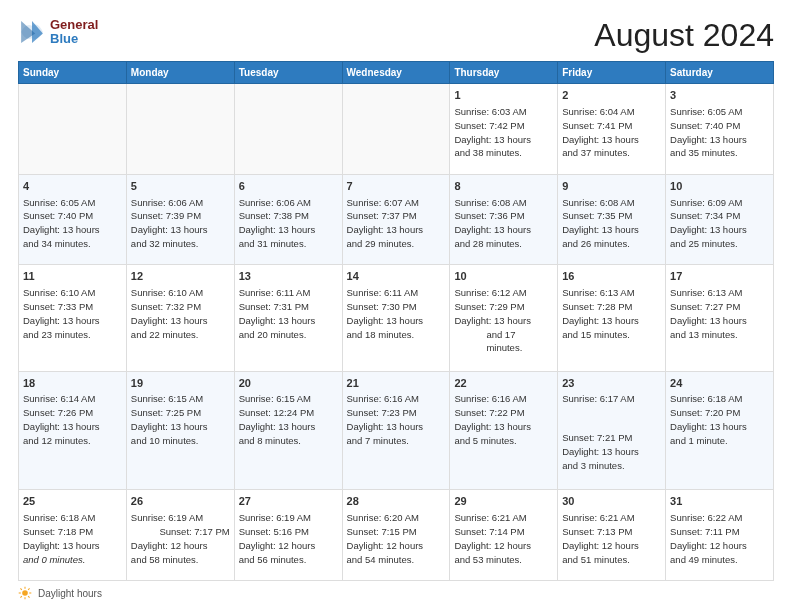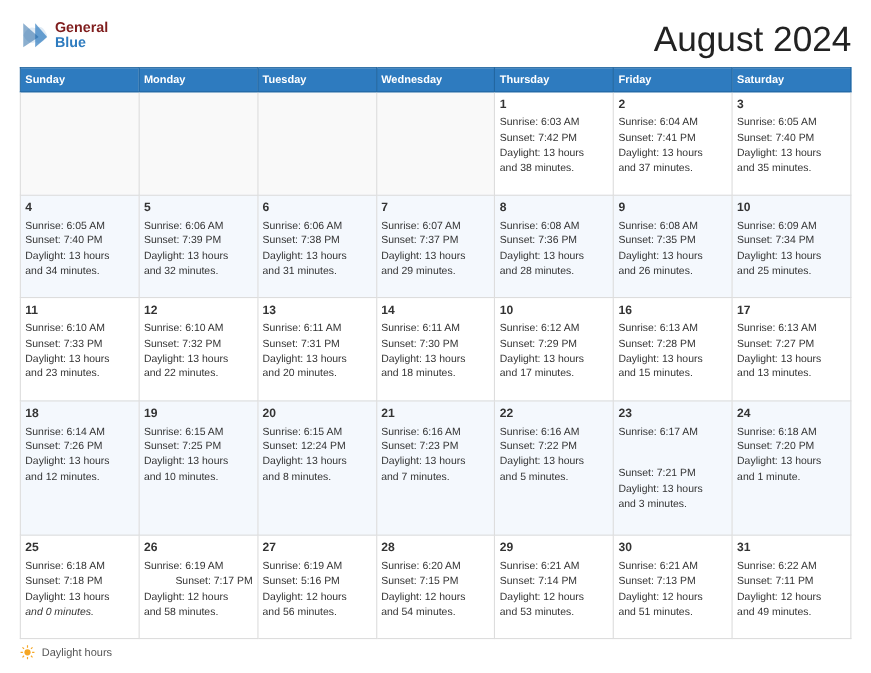--- a/index.html
+++ b/index.html
@@ -252,21 +252,21 @@
             <span style="display: block;">Sunrise: 6:11 AM</span>
             <span style="display: block;">Sunset: 7:30 PM</span>
             <span style="display: block;">Daylight: 13 hours</span>
             <span style="display: block;">and 18 minutes.</span>
           </td>
           <td>
             <span class="day-num">10</span>
             <span style="display: block;">Sunrise: 6:12 AM</span>
             <span style="display: block;">Sunset: 7:29 PM</span>
             <span style="display: block;">Daylight: 13 hours</span>
-            <span style="display: block;">and 17 minutes.</span>
+            <span style="display: block; margin-left: 32px;">and 17 minutes.</span>
           </td>
           <td>
             <span class="day-num">16</span>
             <span style="display: block;">Sunrise: 6:13 AM</span>
             <span style="display: block;">Sunset: 7:28 PM</span>
             <span style="display: block;">Daylight: 13 hours</span>
             <span style="display: block;">and 15 minutes.</span>
           </td>
           <td>
             <span class="day-num">17</span>

